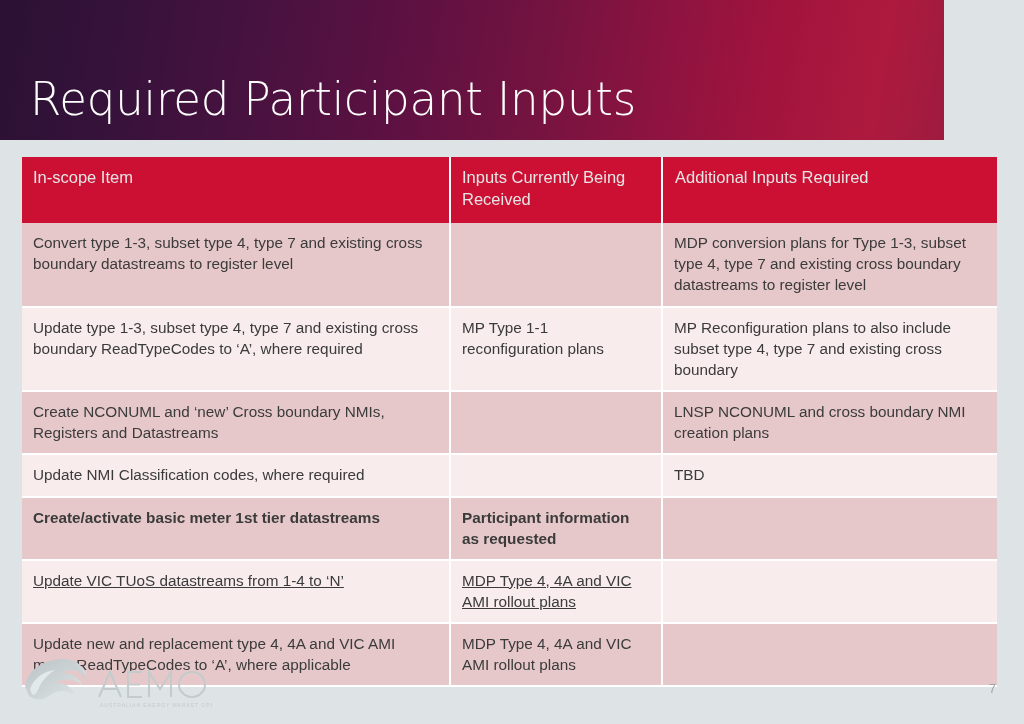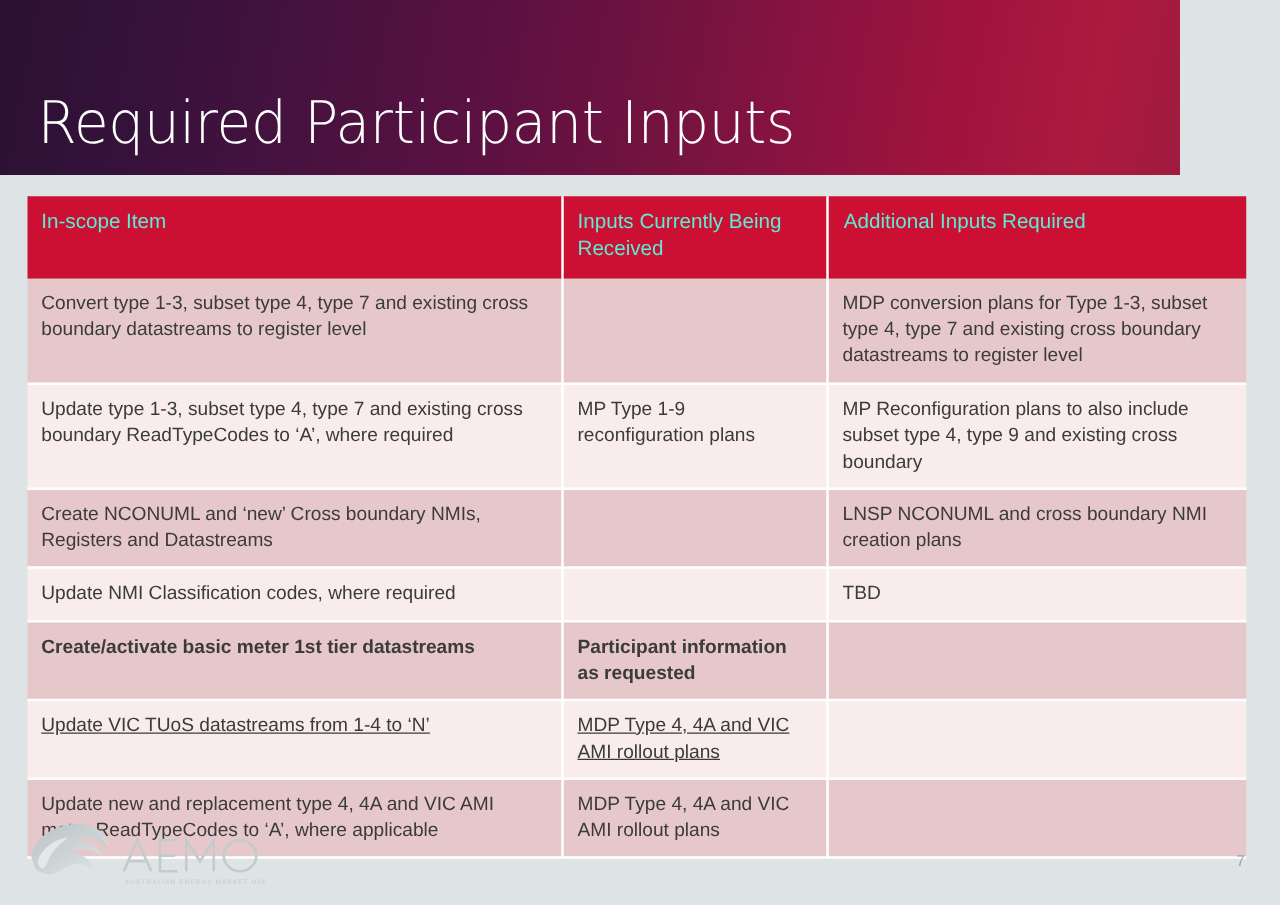--- a/index.html
+++ b/index.html
@@ -70,21 +70,21 @@
     border-collapse: collapse;
     table-layout: fixed;
   }
 
   table.grid col.c1 { width: 428px; }
   table.grid col.c2 { width: 212px; }
   table.grid col.c3 { width: 335px; }
 
   table.grid th {
     background: #cc1033;
-    color: #5eead4;
+    color: #e5e5e5;
     text-align: left;
     vertical-align: top;
     font-size: 16.5px;
     font-weight: 400;
     line-height: 1.33;
     padding: 10px 11px 12px 11px;
     border-right: 2px solid #ffffff;
     height: 54px;
   }
   table.grid th:last-child { border-right: none; padding-left: 12px; }
@@ -155,22 +155,22 @@
         </tr>
       </thead>
       <tbody>
         <tr class="shade-dark r-h1">
           <td>Convert type 1-3, subset type 4, type 7 and existing cross boundary datastreams to register level</td>
           <td></td>
           <td>MDP conversion plans for Type 1-3, subset type 4, type 7 and existing cross boundary datastreams to register level</td>
         </tr>
         <tr class="shade-light r-h2">
           <td>Update type 1-3, subset type 4, type 7 and existing cross boundary ReadTypeCodes to ‘A’, where required</td>
-          <td>MP Type 1-9 reconfiguration plans</td>
-          <td>MP Reconfiguration plans to also include subset type 4, type 9 and existing cross boundary</td>
+          <td>MP Type 1-1 reconfiguration plans</td>
+          <td>MP Reconfiguration plans to also include subset type 4, type 7 and existing cross boundary</td>
         </tr>
         <tr class="shade-dark r-h3">
           <td>Create NCONUML and ‘new’ Cross boundary NMIs, Registers and Datastreams</td>
           <td></td>
           <td>LNSP NCONUML and cross boundary NMI creation plans</td>
         </tr>
         <tr class="shade-light r-h4">
           <td>Update NMI Classification codes, where required</td>
           <td></td>
           <td>TBD</td>

